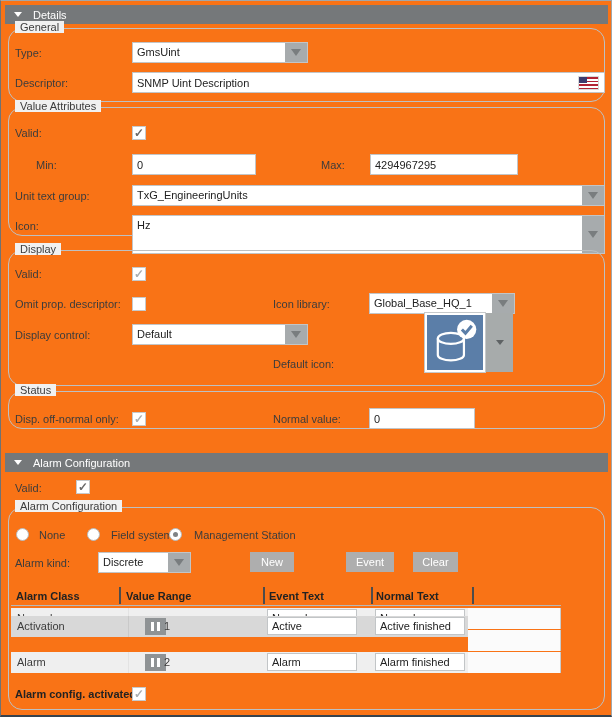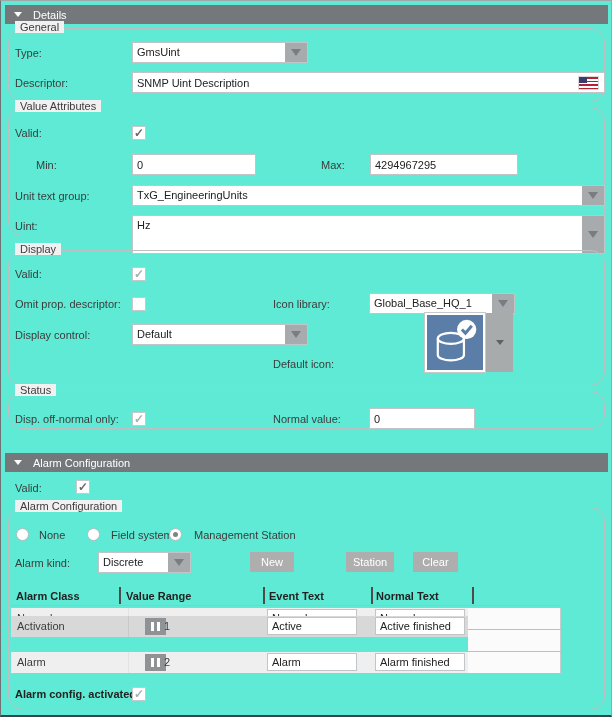--- a/index.html
+++ b/index.html
@@ -1,18 +1,18 @@
 <!DOCTYPE html>
 <html><head>
 <meta charset="utf-8">
 <style>
   html,body{margin:0;padding:0;}
   body{font-family:"Liberation Sans", sans-serif;}
   #app{
-    position:relative; width:612px; height:717px; background:#5eead4;
+    position:relative; width:612px; height:717px; background:#f97316;
     border-top:1px solid #a3a6a8; border-right:1px solid #a3a6a8;
     border-left:1px solid #6f7274; border-bottom:2px solid #36424e;
     box-sizing:border-box; overflow:hidden;
   }
   .hdr{position:absolute; left:4px; width:603px; height:19px; background:#75787a; color:#fff;
        font-size:11px; display:flex; align-items:center; box-sizing:border-box; padding-left:9px;}
   .hdr .tri{width:0;height:0;border-left:4px solid transparent;border-right:4px solid transparent;
        border-top:5px solid #fff; margin-right:11px;}
   .grp{position:absolute; border:1px solid #bdc0c2; border-radius:14px; box-sizing:border-box;}
   .legend{position:absolute; top:-8px; left:6px; background:#f1f1f1; padding:0 5px;
@@ -94,21 +94,21 @@
   <input class="input" style="left: 131px; top: 153px; width: 124px; height: 21px;" value="0">
   <span class="lbl" style="left:320px; top:158px;">Max:</span>
   <input class="input" style="left: 369px; top: 153px; width: 148px; height: 21px;" value="4294967295">
   <span class="lbl" style="left:14px; top:189px;">Unit text group:</span>
   <div class="dd" style="left:131px; top:184px; width:473px; height:21px;">
     <span class="txt">TxG_EngineeringUnits</span>
     <span class="btn">
         <span class="tri"></span>
       </span>
   </div>
-  <span class="lbl" style="left:14px; top:219px;">Uint:</span>
+  <span class="lbl" style="left:14px; top:219px;">Icon:</span>
   <div class="dd" style="left:131px; top:214px; width:473px; height:39px;">
     <span class="txt">Hz</span>
     <span class="btn">
         <span class="tri"></span>
       </span>
   </div>
 
   <div class="grp" style="left:7px; top:249px; width:597px; height:136px;">
     <span class="legend">Display</span>
   </div>
@@ -177,21 +177,21 @@
   <span class="lbl" style="left:193px; top:528px;">Management Station</span>
 
   <span class="lbl" style="left:14px; top:556px;">Alarm kind:</span>
   <div class="dd" style="left:97px; top:551px; width:93px; height:21px;">
     <span class="txt">Discrete</span>
     <span class="btn">
         <span class="tri"></span>
       </span>
   </div>
   <div class="pbtn" style="left:249px; top:551px; width:44px;">New</div>
-  <div class="pbtn" style="left:345px; top:551px; width:48px;">Station</div>
+  <div class="pbtn" style="left:345px; top:551px; width:48px;">Event</div>
   <div class="pbtn" style="left:412px; top:551px; width:45px;">Clear</div>
 
   <span class="lbl b" style="left:15px; top:589px;">Alarm Class</span>
   <span class="colsep" style="left:118px; top:586px;"></span>
   <span class="lbl b" style="left:125px; top:589px;">Value Range</span>
   <span class="colsep" style="left:262px; top:586px;"></span>
   <span class="lbl b" style="left:268px; top:589px;">Event Text</span>
   <span class="colsep" style="left:370px; top:586px;"></span>
   <span class="lbl b" style="left:375px; top:589px;">Normal Text</span>
   <span class="colsep" style="left:471px; top:586px;"></span>

